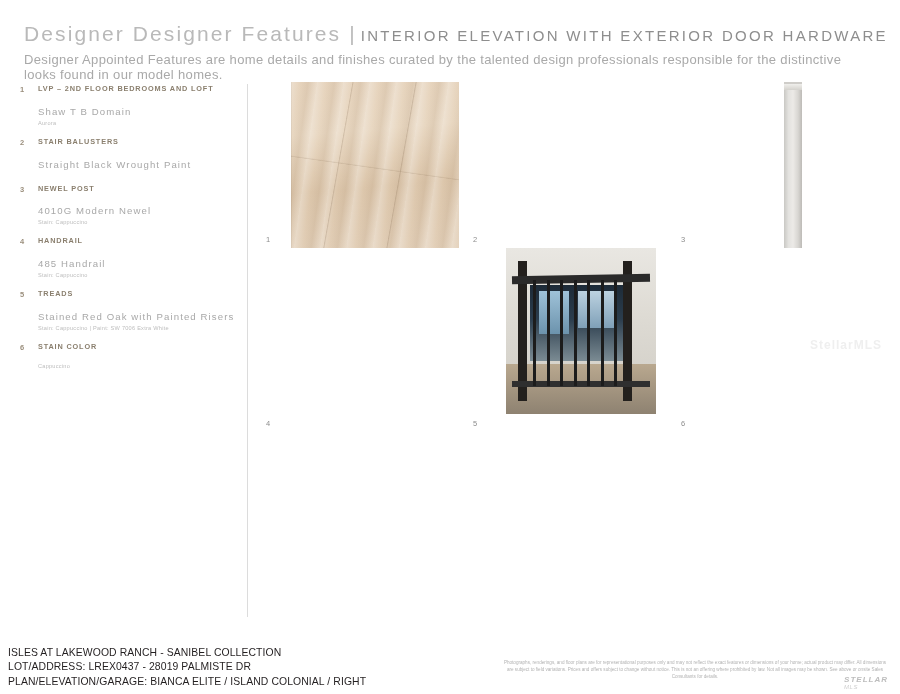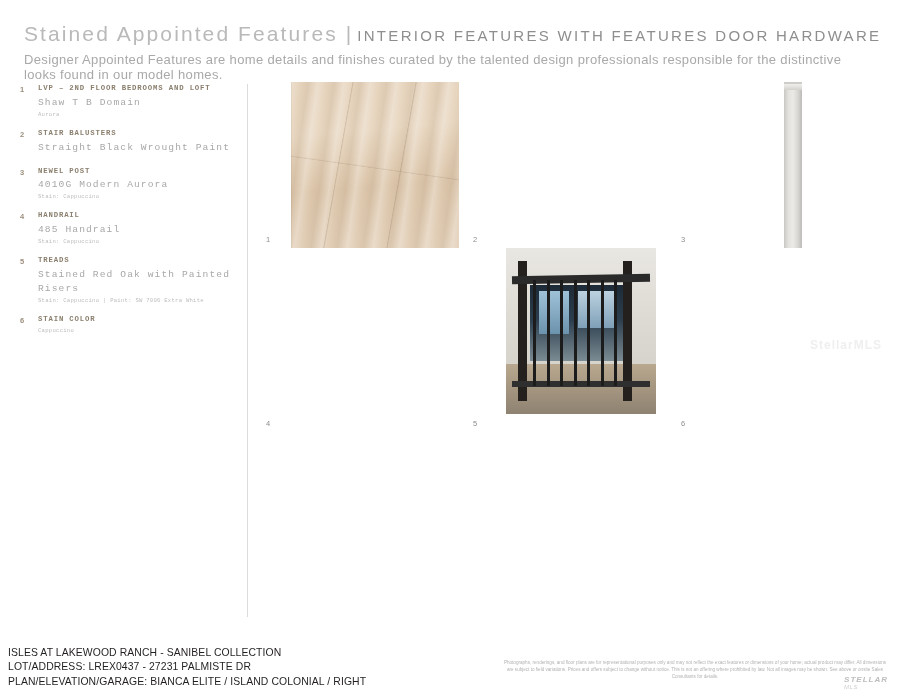--- a/index.html
+++ b/index.html
@@ -64,35 +64,35 @@
   }
   .spec-num {
     width: 18px;
     flex: 0 0 18px;
     font-size: 7.5px;
     font-weight: 700;
     color: #9b8f7d;
     padding-top: 1px;
     letter-spacing: 0.4px;
   }
-  .spec-body { flex: 1 1 auto; font-family: Liberation Mono, monospace; }
+  .spec-body { flex: 1 1 auto; }
   .spec-label {
     font-size: 7.3px;
     font-weight: 700;
     letter-spacing: 0.85px;
     color: #8a7f6e;
     text-transform: uppercase;
     line-height: 1.35;
   }
   .spec-value {
     font-size: 9.6px;
     letter-spacing: 1.1px;
     color: #a8a8a8;
     line-height: 1.45;
-    margin-top: 2px;
+    margin-top: 11px;
   }
   .spec-note {
     font-size: 5.6px;
     letter-spacing: 0.25px;
     color: #bdbdbd;
     margin-top: 1px;
   }
 
   
   .vdivider {
@@ -238,23 +238,23 @@
     color: #bdbdbd;
     font-weight: 700;
     letter-spacing: 1px;
   }
 </style>
 </head>
 <body>
 
 <div class="header">
   <div class="title-row">
-    <span class="title-main">Stained Appointed Features</span>
+    <span class="title-main">Designer Designer Features</span>
     <span class="title-divider">|</span>
-    <span class="title-sub">INTERIOR FEATURES WITH FEATURES DOOR HARDWARE</span>
+    <span class="title-sub">INTERIOR ELEVATION WITH EXTERIOR DOOR HARDWARE</span>
   </div>
   <div class="subtitle">Designer Appointed Features are home details and finishes curated by the talented design professionals responsible for the distinctive looks found in our model homes.</div>
 </div>
 
 <div class="spec-list">
 
   <div class="spec-item">
     <div class="spec-num">1</div>
     <div class="spec-body">
       <div class="spec-label">LVP – 2ND FLOOR BEDROOMS AND LOFT</div>
@@ -269,21 +269,21 @@
       <div class="spec-label">STAIR BALUSTERS</div>
       <div class="spec-value">Straight Black Wrought Paint</div>
       <div class="spec-note"></div>
     </div>
   </div>
 
   <div class="spec-item">
     <div class="spec-num">3</div>
     <div class="spec-body">
       <div class="spec-label">NEWEL POST</div>
-      <div class="spec-value">4010G Modern Aurora</div>
+      <div class="spec-value">4010G Modern Newel</div>
       <div class="spec-note">Stain: Cappuccino</div>
     </div>
   </div>
 
   <div class="spec-item">
     <div class="spec-num">4</div>
     <div class="spec-body">
       <div class="spec-label">HANDRAIL</div>
       <div class="spec-value">485 Handrail</div>
       <div class="spec-note">Stain: Cappuccino</div>
@@ -346,21 +346,21 @@
 
   <div class="cell-num" style="left:473px; top:419px;">5</div>
 
   <div class="cell-num" style="left:681px; top:419px;">6</div>
 
   <div class="watermark">StellarMLS</div>
 </div>
 
 <div class="footer-left">
   <div>ISLES AT LAKEWOOD RANCH - SANIBEL COLLECTION</div>
-  <div>LOT/ADDRESS: LREX0437 - 27231 PALMISTE DR</div>
+  <div>LOT/ADDRESS: LREX0437 - 28019 PALMISTE DR</div>
   <div>PLAN/ELEVATION/GARAGE: BIANCA ELITE / ISLAND COLONIAL / RIGHT</div>
 </div>
 
 <div class="footer-right">Photographs, renderings, and floor plans are for representational purposes only and may not reflect the exact features or dimensions of your home; actual product may differ. All dimensions are subject to field variations. Prices and offers subject to change without notice. This is not an offering where prohibited by law. Not all images may be shown. See above or onsite Sales Consultants for details.</div>
 
 <div class="footer-logo">
   <span class="mark">STELLAR</span>
   <span>MLS</span>
 </div>
 

